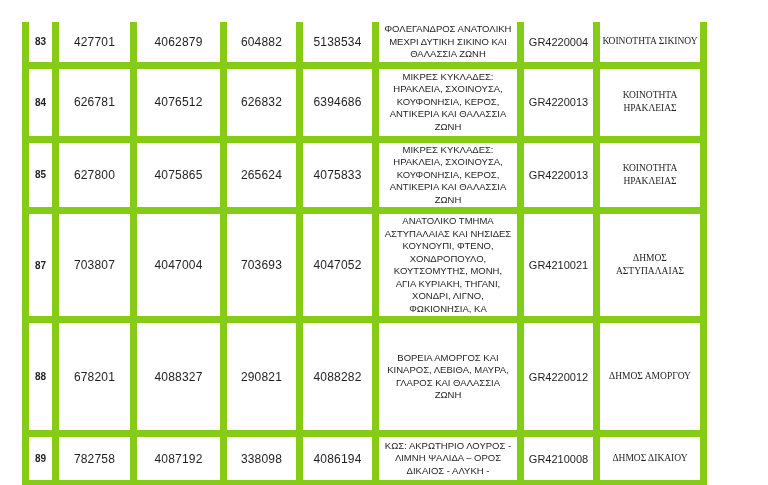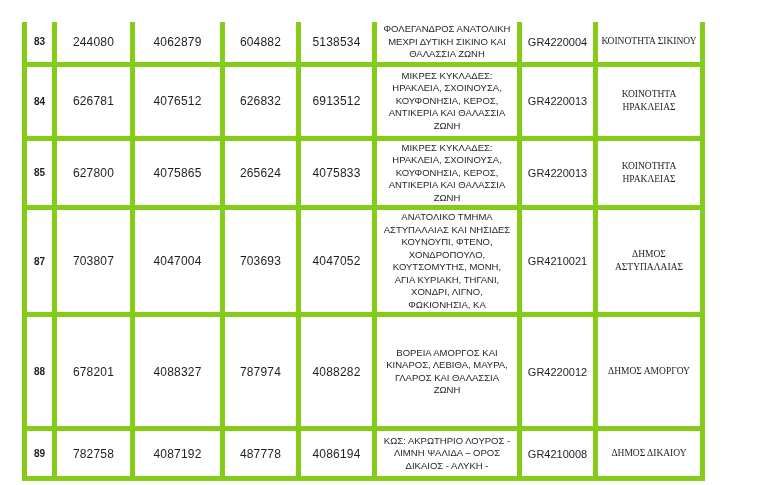--- a/index.html
+++ b/index.html
@@ -17,21 +17,21 @@
   }
   table.coords {
     position: absolute;
     left: 22px;
     top: 22px;
     width: 678px;
     border-collapse: collapse;
     table-layout: fixed;
   }
   table.coords td {
-    border: 5px solid #84cc16;
+    border: 7px solid #84cc16;
     text-align: center;
     vertical-align: middle;
     color: #1f1f1f;
     padding: 1px 2px;
     overflow: hidden;
   }
   
   table.coords tr:first-child td { border-top: none; }
 
   col.c-id   { width: 30px; }
@@ -71,36 +71,36 @@
         <col class="c-y1">
         <col class="c-x2">
       <col class="c-y2">
         <col class="c-desc">
         <col class="c-code">
         <col class="c-muni">
     </colgroup>
     <tbody>
         <tr>
           <td class="id">83</td>
-          <td class="num">244080</td>
+          <td class="num">427701</td>
           <td class="num">4062879</td>
           <td class="num">604882</td>
           <td class="num">5138534</td>
           <td class="desc">ΦΟΛΕΓΑΝΔΡΟΣ ΑΝΑΤΟΛΙΚΗ
 ΜΕΧΡΙ ΔΥΤΙΚΗ ΣΙΚΙΝΟ ΚΑΙ
 ΘΑΛΑΣΣΙΑ ΖΩΝΗ</td>
           <td class="code">GR4220004</td>
           <td class="muni">ΚΟΙΝΟΤΗΤΑ ΣΙΚΙΝΟΥ</td>
         </tr>
         <tr>
           <td class="id">84</td>
           <td class="num">626781</td>
           <td class="num">4076512</td>
           <td class="num">626832</td>
-          <td class="num">6913512</td>
+          <td class="num">6394686</td>
           <td class="desc">ΜΙΚΡΕΣ ΚΥΚΛΑΔΕΣ:
 ΗΡΑΚΛΕΙΑ, ΣΧΟΙΝΟΥΣΑ,
 ΚΟΥΦΟΝΗΣΙΑ, ΚΕΡΟΣ,
 ΑΝΤΙΚΕΡΙΑ ΚΑΙ ΘΑΛΑΣΣΙΑ
 ΖΩΝΗ</td>
           <td class="code">GR4220013</td>
           <td class="muni">ΚΟΙΝΟΤΗΤΑ
 ΗΡΑΚΛΕΙΑΣ</td>
         </tr>
         <tr>
@@ -133,34 +133,34 @@
 ΧΟΝΔΡΙ, ΛΙΓΝΟ,
 ΦΩΚΙΟΝΗΣΙΑ, ΚΑ</td>
           <td class="code">GR4210021</td>
           <td class="muni">ΔΗΜΟΣ
 ΑΣΤΥΠΑΛΑΙΑΣ</td>
         </tr>
         <tr>
           <td class="id">88</td>
           <td class="num">678201</td>
           <td class="num">4088327</td>
-          <td class="num">787974</td>
+          <td class="num">290821</td>
           <td class="num">4088282</td>
           <td class="desc">ΒΟΡΕΙΑ ΑΜΟΡΓΟΣ ΚΑΙ
 ΚΙΝΑΡΟΣ, ΛΕΒΙΘΑ, ΜΑΥΡΑ,
 ΓΛΑΡΟΣ ΚΑΙ ΘΑΛΑΣΣΙΑ
 ΖΩΝΗ</td>
           <td class="code">GR4220012</td>
           <td class="muni">ΔΗΜΟΣ ΑΜΟΡΓΟΥ</td>
         </tr>
         <tr>
           <td class="id">89</td>
           <td class="num">782758</td>
           <td class="num">4087192</td>
-          <td class="num">487778</td>
+          <td class="num">338098</td>
           <td class="num">4086194</td>
           <td class="desc">ΚΩΣ: ΑΚΡΩΤΗΡΙΟ ΛΟΥΡΟΣ -
 ΛΙΜΝΗ ΨΑΛΙΔΑ – ΟΡΟΣ
 ΔΙΚΑΙΟΣ - ΑΛΥΚΗ -</td>
           <td class="code">GR4210008</td>
           <td class="muni">ΔΗΜΟΣ ΔΙΚΑΙΟΥ</td>
         </tr>
       </tbody>
   </table>
 </div>

